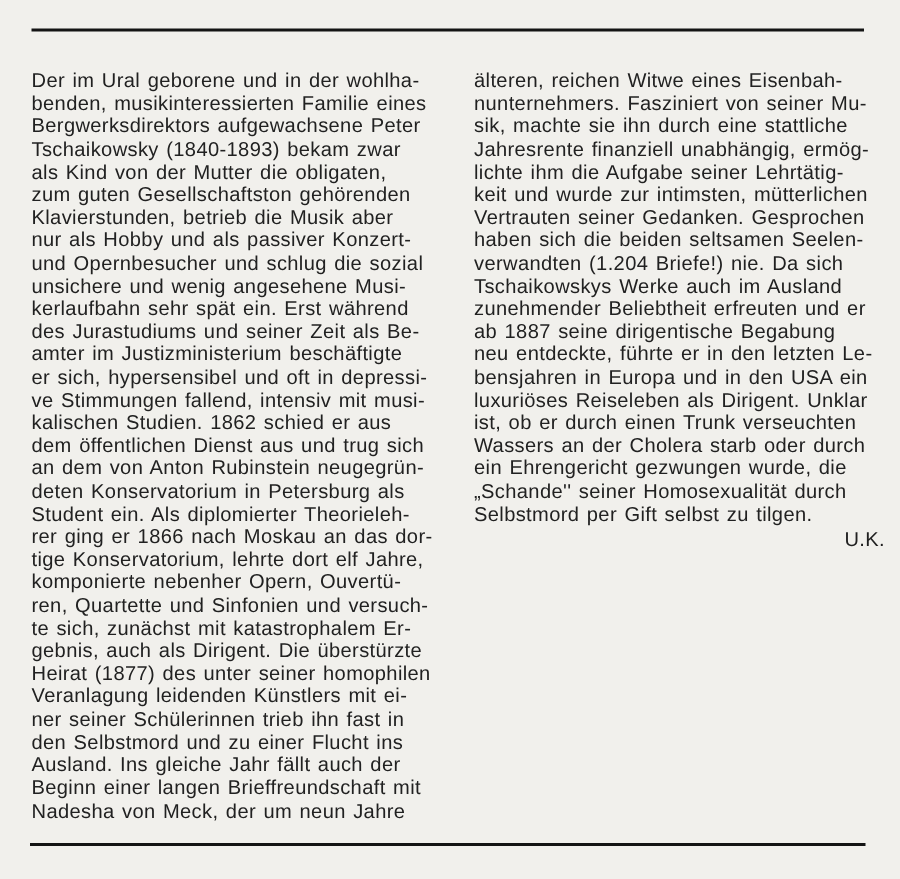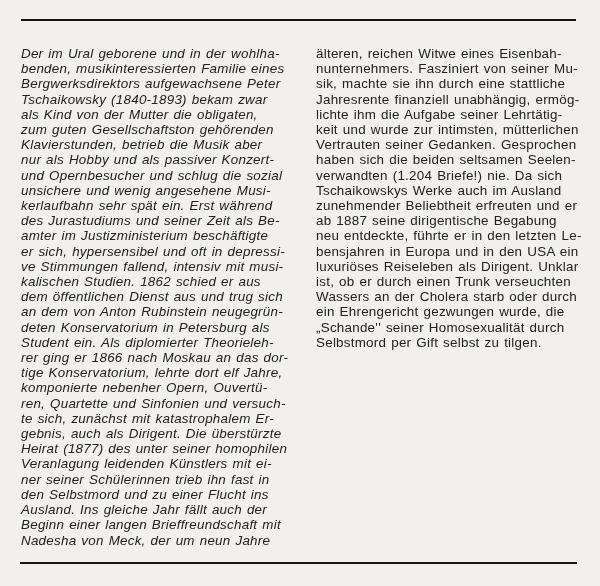--- a/index.html
+++ b/index.html
@@ -38,21 +38,20 @@
     top: 46px;
     font-size: 13.4px;
     line-height: 15.2px;
     letter-spacing: 0.25px;
     word-spacing: 1px;
     white-space: pre;
   }
   .col-left {
     left: 21px;
     width: 285px;
-    font-style: italic;
   }
   .col-right {
     left: 316px;
     width: 274px;
   }
   .signature {
     display: block;
     text-align: right;
     white-space: normal;
     margin-top: 2px;
@@ -110,16 +109,16 @@
 Tschaikowskys Werke auch im Ausland
 zunehmender Beliebtheit erfreuten und er
 ab 1887 seine dirigentische Begabung
 neu entdeckte, führte er in den letzten Le-
 bensjahren in Europa und in den USA ein
 luxuriöses Reiseleben als Dirigent. Unklar
 ist, ob er durch einen Trunk verseuchten
 Wassers an der Cholera starb oder durch
 ein Ehrengericht gezwungen wurde, die
 „Schande'' seiner Homosexualität durch
-Selbstmord per Gift selbst zu tilgen.</span></div>
+Selbstmord per Gift selbst zu tilgen.</span><span class="signature">U.K.</span></div>
 
   <div class="rule rule-bottom" style="background: rgb(20, 20, 20);"></div>
 </div>
 
 </body></html>

